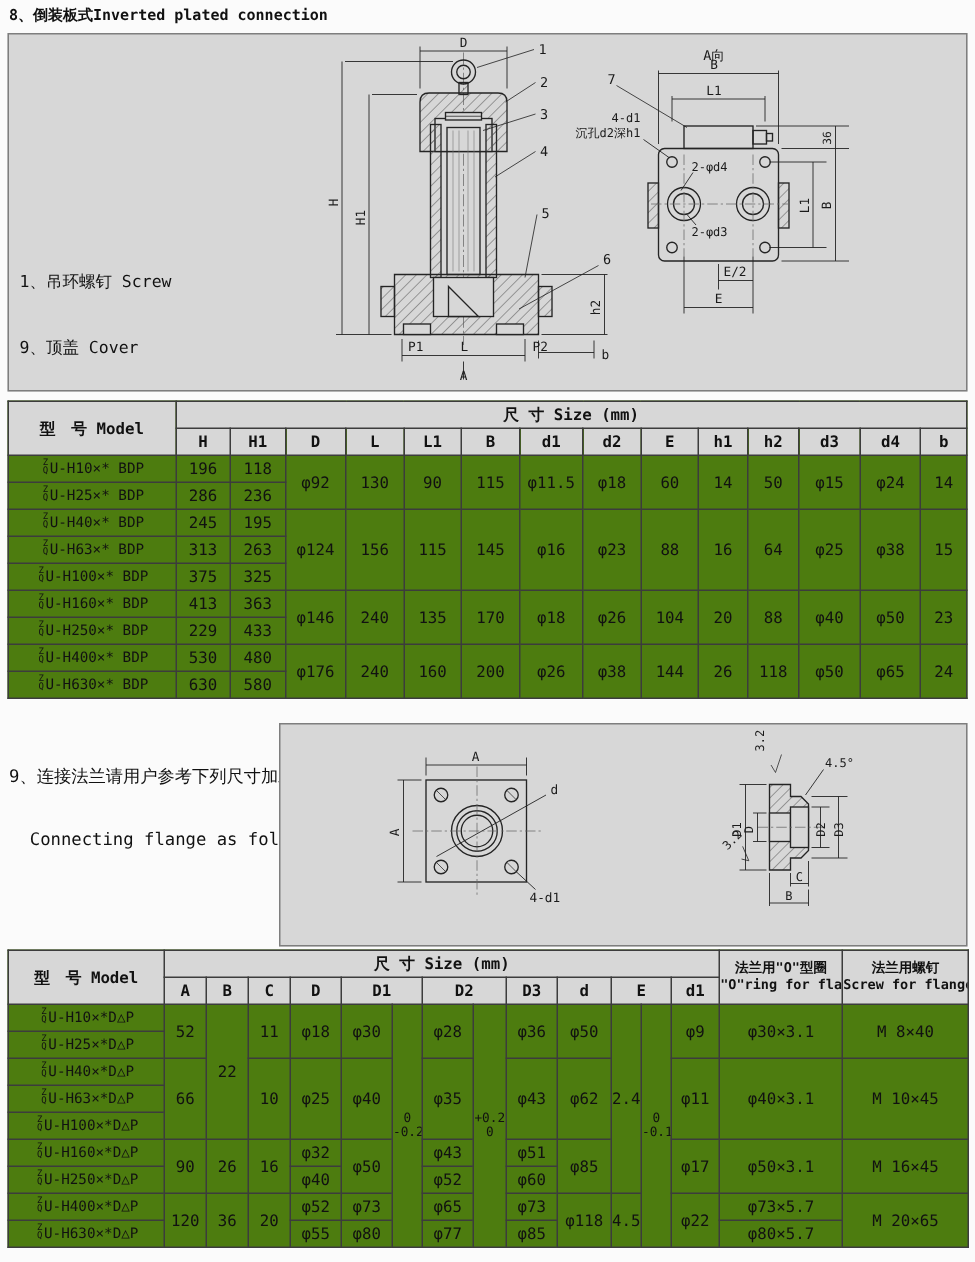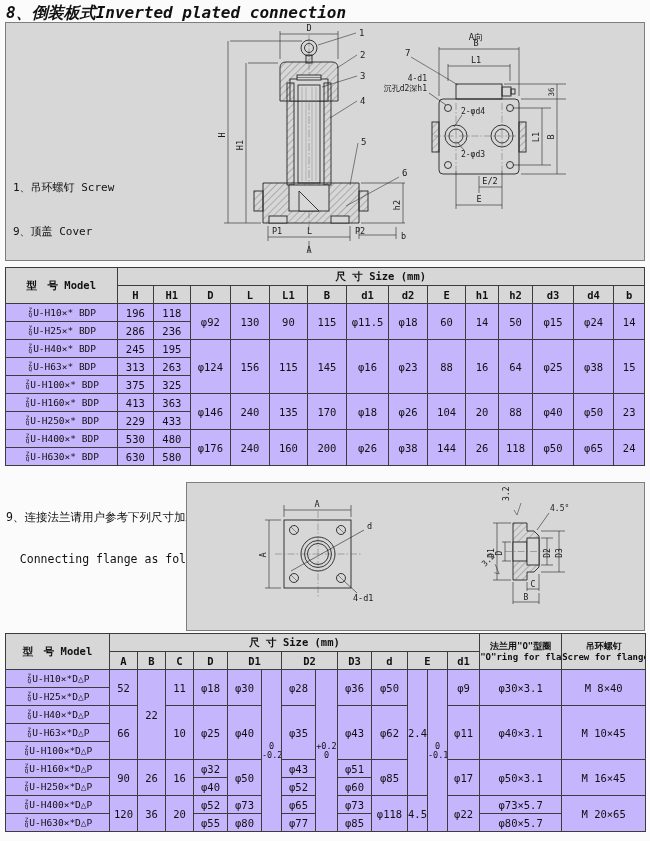--- a/index.html
+++ b/index.html
@@ -1,22 +1,22 @@
 <!DOCTYPE html>
 <html><head>
 <meta charset="utf-8">
 <style>
   html,body{margin:0;padding:0;}
   body{width:650px;height:841px;position:relative;background:#fbfbfb;color:#111;
        font-family:"DejaVu Sans Mono","Liberation Mono",monospace;}
   .abs{position:absolute;}
-  .sec-title{font-size:16px;font-weight:bold;white-space:nowrap;font-style:italic;}
+  .sec-title{font-size:10px;font-weight:bold;white-space:nowrap;}
   .dbox{position:absolute;background:#d7d7d7;border:1px solid #7e7e7e;}
   .parts{font-size:11px;line-height:14.5px;white-space:pre;}
-  table{border-collapse:collapse;table-layout:fixed;position:absolute;background:#c4b5fd;}
+  table{border-collapse:collapse;table-layout:fixed;position:absolute;background:#4d7c0f;}
   td{border:1px solid #3c3c3c;text-align:center;vertical-align:middle;
      font:10.5px "DejaVu Sans Mono","Liberation Mono",monospace;height:17px;
      padding:0;overflow:hidden;white-space:nowrap;}
   td.h{background:#d7d7d7;font-weight:bold;}
   td.model{text-align:center;padding-left:2px;font-size:9.5px;}
   td.tol{font-size:8.5px;line-height:9px;}
   td.two div{font-size:9px;line-height:11px;font-weight:bold;}
   .pre{display:inline-flex;flex-direction:column;font-size:6px;line-height:5.5px;
        vertical-align:middle;margin-right:1px;transform:translateY(-1px);}
   .note{font-size:11px;white-space:nowrap;}
@@ -458,21 +458,21 @@
   </colgroup>
   <tbody id="t2-body">
       <tr>
         <td rowspan="2" class="h model-h">型　号 Model</td>
         <td colspan="13" class="h">尺 寸  Size  (mm)</td>
         <td rowspan="2" class="h two">
           <div>法兰用"O"型圈</div>
           <div>"O"ring for flange</div>
         </td>
         <td rowspan="2" class="h two">
-          <div>吊环螺钉</div>
+          <div>法兰用螺钉</div>
           <div>Screw for flange</div>
         </td>
       </tr>
       <tr>
         <td class="h">A</td>
         <td class="h">B</td>
         <td class="h">C</td>
         <td class="h">D</td>
         <td colspan="2" class="h">D1</td>
         <td colspan="2" class="h">D2</td>

